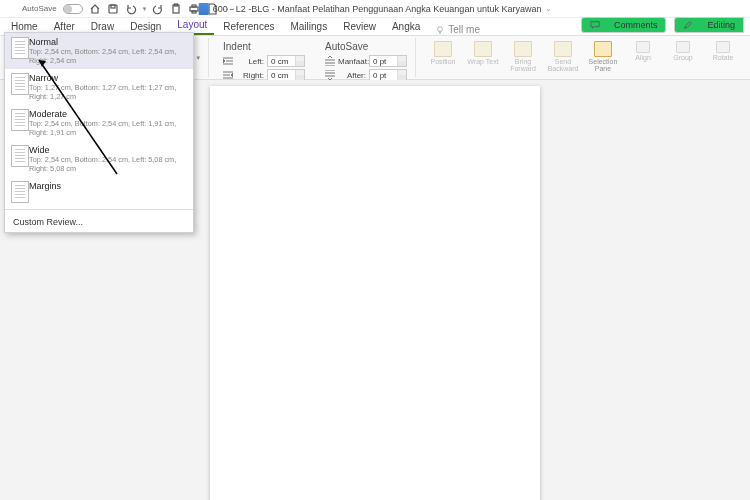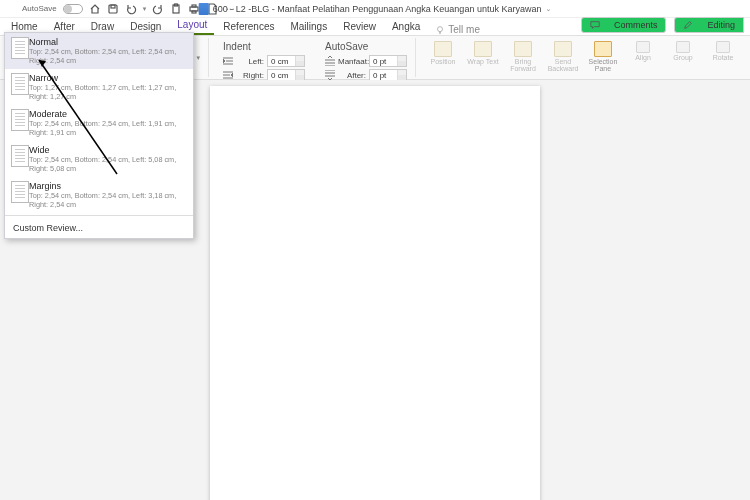--- a/index.html
+++ b/index.html
@@ -282,21 +282,20 @@
     <div class="dd-thumb"></div>
     <div class="dd-text">
         <div class="name">Wide</div>
         <div class="desc">Top: 2,54 cm, Bottom: 2,54 cm, Left: 5,08 cm, Right: 5,08 cm</div>
       </div>
   </div>
   <div class="dd-item">
     <div class="dd-thumb"></div>
     <div class="dd-text">
         <div class="name">Margins</div>
-        <div class="desc">Top: 2,54 cm, Bottom: 2,54 cm, Left: 3,18 cm, Right: 2,54 cm</div>
       </div>
   </div>
   <div class="dd-sep"></div>
   <div class="dd-custom">Custom Review...</div>
 </div>
 
 <svg class="arrow-overlay" width="90" height="130">
   <line x1="5" y1="8" x2="83" y2="122" stroke="#000" stroke-width="1.5"></line>
   <polygon points="5,8 12,9 8,15" fill="#000"></polygon>
 </svg>

